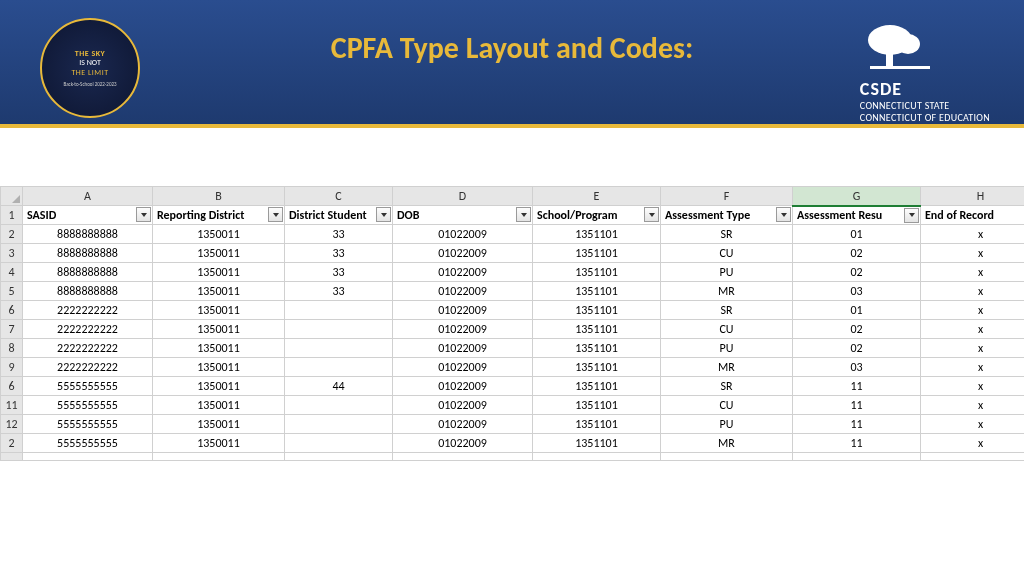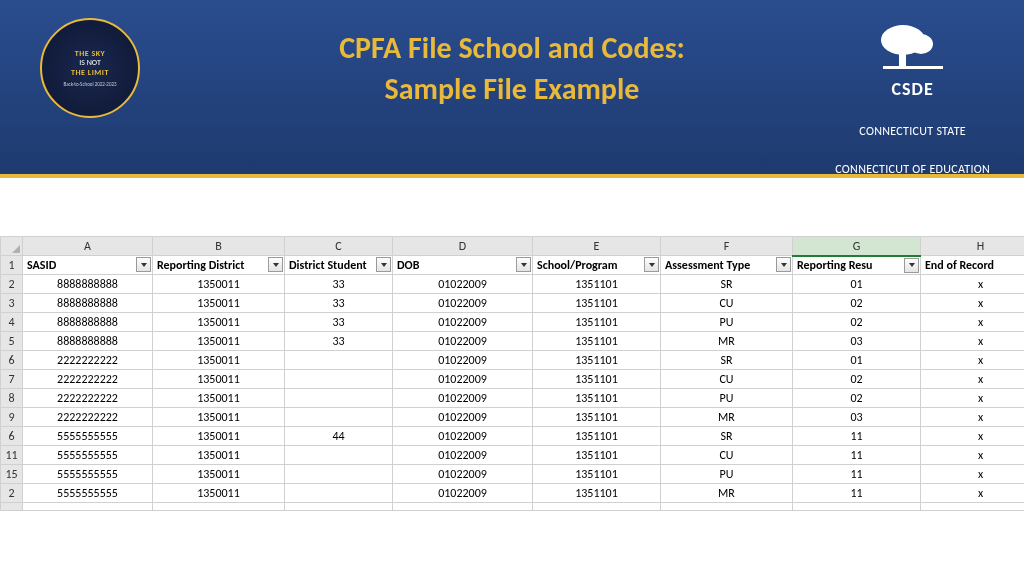--- a/index.html
+++ b/index.html
@@ -5,21 +5,21 @@
   * { box-sizing: border-box; margin: 0; padding: 0; }
   body {
     width: 1024px;
     height: 576px;
     font-family: Calibri, Arial, sans-serif;
     background: #ffffff;
     overflow: hidden;
   }
   .header {
     width: 100%;
-    height: 178px;
+    height: 128px;
     background: linear-gradient(180deg, #2a4d8f 0%, #1e3a6f 100%);
     position: relative;
     border-bottom: 4px solid #e8b93a;
   }
   .badge {
     position: absolute;
     left: 40px;
     top: 18px;
     width: 100px;
     height: 100px;
@@ -30,41 +30,41 @@
     flex-direction: column;
     align-items: center;
     justify-content: center;
     color: #e8b93a;
     font-size: 8px;
     text-align: center;
     line-height: 1.2;
   }
   .badge-line1 { font-weight: bold; letter-spacing: 0.5px; }
   .badge-line2 { font-weight: normal; color: #fff; }
-  .badge-line3 { font-weight: bold; letter-spacing: 0.5px; }
+  .badge-line3 { font-weight: normal; letter-spacing: 0.5px; }
   .badge-sub { font-size: 5px; margin-top: 4px; color: #ccc; }
   .title-block {
     position: absolute;
     left: 0; right: 0;
     top: 28px;
     text-align: center;
     color: #e8b93a;
     font-weight: bold;
   }
   .title-line { font-size: 30px; line-height: 1.35; }
   .logo-right {
     position: absolute;
     right: 34px;
     top: 22px;
-    text-align: center;
+    text-align: left;
     color: #fff;
   }
   .tree-icon { width: 80px; height: 50px; margin: 0 auto 2px; }
   .logo-main { font-size: 18px; font-weight: bold; letter-spacing: 1px; }
-  .logo-sub { font-size: 12px; letter-spacing: 0.3px; line-height: 1.2; margin-top: 24px; }
+  .logo-sub { font-size: 10px; letter-spacing: 0.3px; line-height: 1.2; }
 
   .sheet-area {
     margin-top: 58px;
     position: relative;
   }
   table.grid {
     border-collapse: collapse;
     width: 1024px;
     table-layout: fixed;
     font-size: 12px;
@@ -145,22 +145,21 @@
 <body>
 
 <div class="header">
   <div class="badge">
     <div class="badge-line1">THE SKY</div>
     <div class="badge-line2">IS NOT</div>
     <div class="badge-line3">THE LIMIT</div>
     <div class="badge-sub">Back-to-School 2022-2023</div>
   </div>
   <div class="title-block">
-    <div class="title-line">CPFA File School and Codes:</div>
-    <div class="title-line">Sample File Example</div>
+    <div class="title-line">CPFA Type Layout and Codes:</div>
   </div>
   <div class="logo-right">
     <svg class="tree-icon" viewBox="0 0 80 50">
       <ellipse cx="30" cy="18" rx="22" ry="15" fill="#fff"></ellipse>
       <ellipse cx="48" cy="22" rx="12" ry="10" fill="#fff"></ellipse>
       <rect x="26" y="28" width="7" height="18" fill="#fff"></rect>
       <rect x="10" y="44" width="60" height="3" fill="#fff"></rect>
     </svg>
     <div class="logo-main">CSDE</div>
     <div class="logo-sub">CONNECTICUT STATE</div>
@@ -196,21 +195,21 @@
     </thead>
     <tbody id="grid-body">
         <tr>
           <th class="rowhead">1</th>
           <td class="hdr-cell"><span>SASID</span><span class="filter-btn"></span></td>
           <td class="hdr-cell"><span>Reporting District</span><span class="filter-btn"></span></td>
           <td class="hdr-cell"><span>District Student</span><span class="filter-btn"></span></td>
           <td class="hdr-cell"><span>DOB</span><span class="filter-btn"></span></td>
           <td class="hdr-cell"><span>School/Program</span><span class="filter-btn"></span></td>
           <td class="hdr-cell"><span>Assessment Type</span><span class="filter-btn"></span></td>
-          <td class="hdr-cell"><span>Reporting Resu</span><span class="filter-btn"></span></td>
+          <td class="hdr-cell"><span>Assessment Resu</span><span class="filter-btn"></span></td>
           <td class="hdr-cell"><span>End of Record</span></td>
         </tr>
         <tr>
           <th class="rowhead">2</th>
           <td class="data">8888888888</td>
           <td class="data">1350011</td>
           <td class="data">33</td>
           <td class="data">01022009</td>
           <td class="data">1351101</td>
           <td class="data">SR</td>
@@ -310,21 +309,21 @@
           <td class="data">5555555555</td>
           <td class="data">1350011</td>
           <td class="data"></td>
           <td class="data">01022009</td>
           <td class="data">1351101</td>
           <td class="data">CU</td>
           <td class="data">11</td>
           <td class="data">x</td>
         </tr>
         <tr>
-          <th class="rowhead">15</th>
+          <th class="rowhead">12</th>
           <td class="data">5555555555</td>
           <td class="data">1350011</td>
           <td class="data"></td>
           <td class="data">01022009</td>
           <td class="data">1351101</td>
           <td class="data">PU</td>
           <td class="data">11</td>
           <td class="data">x</td>
         </tr>
         <tr>

